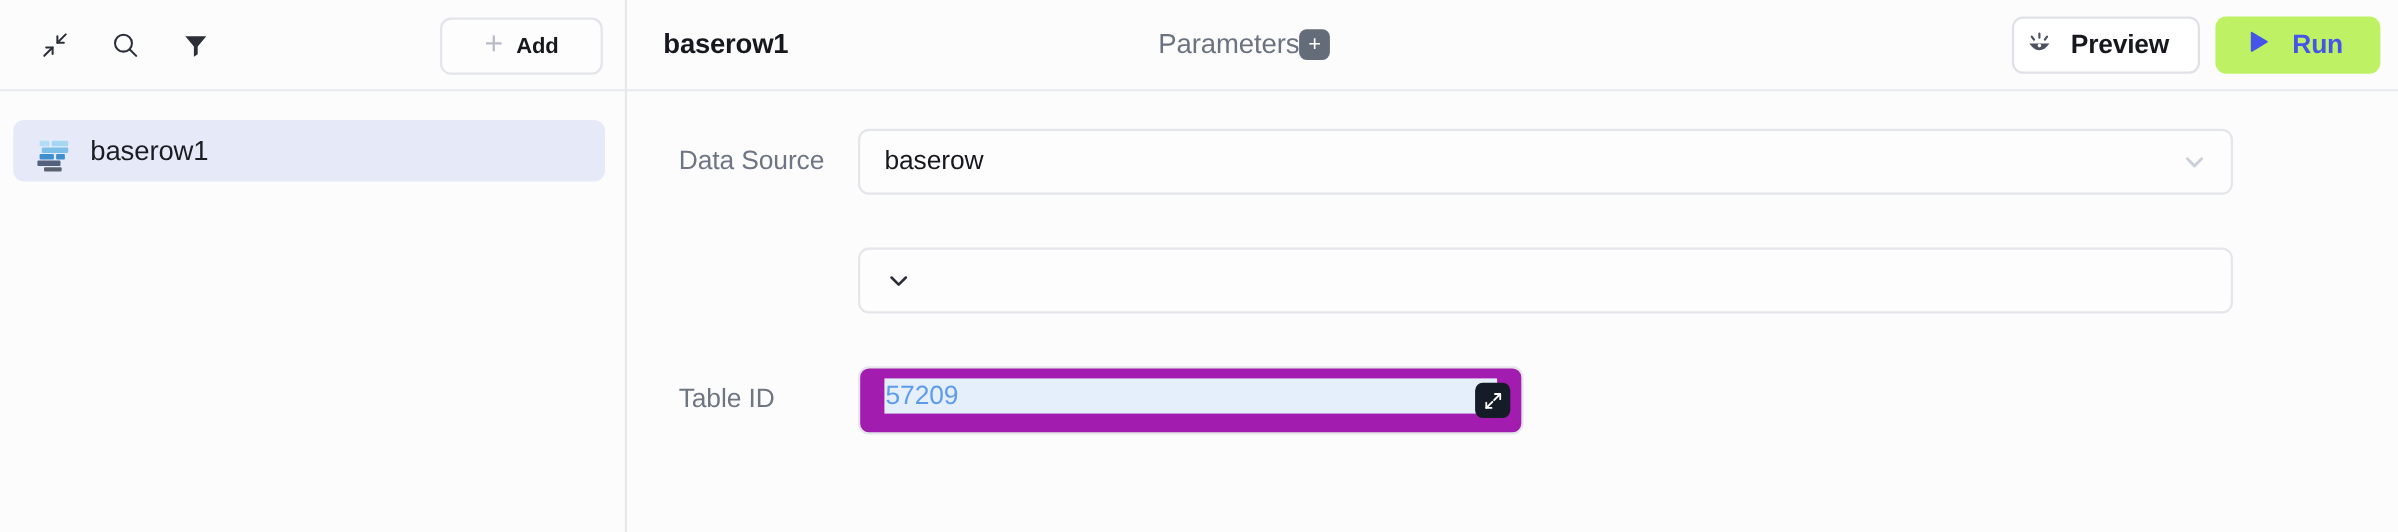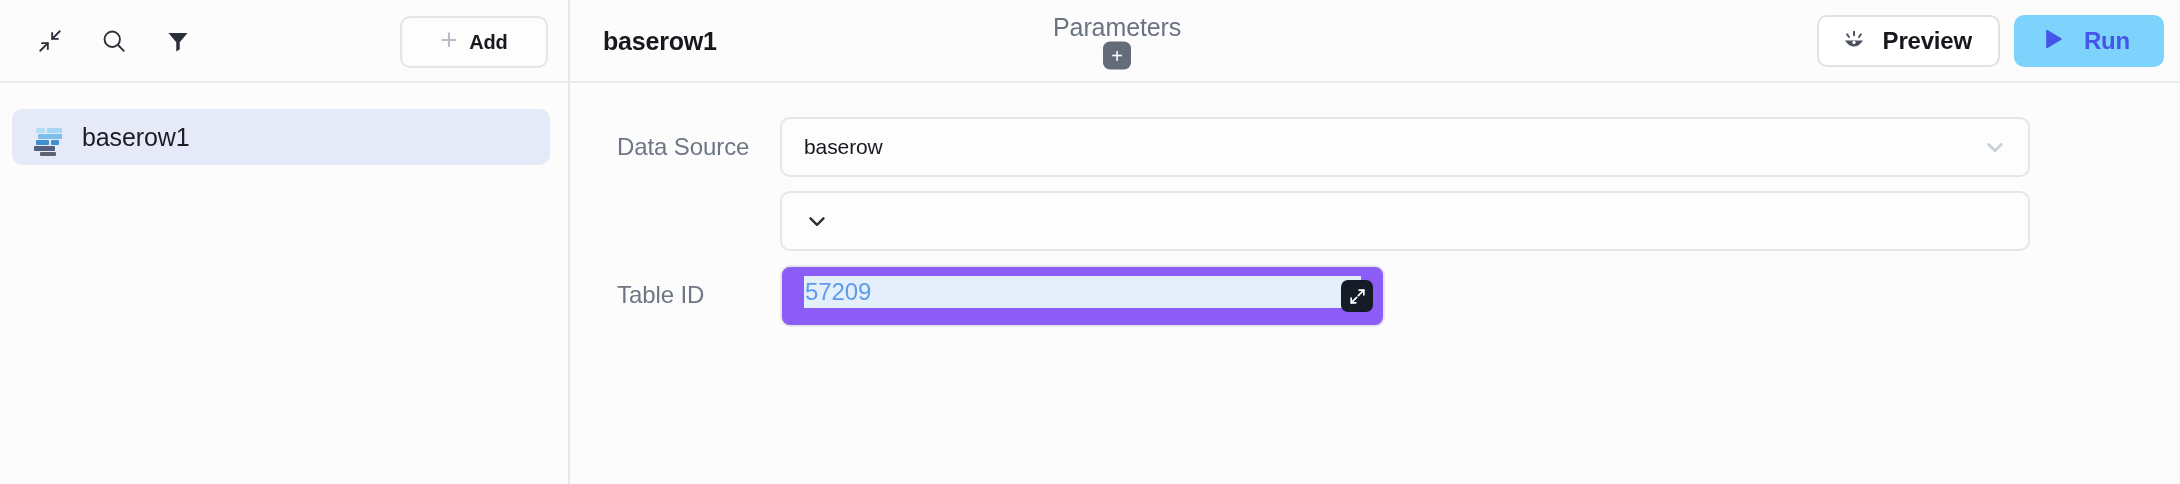--- a/index.html
+++ b/index.html
@@ -145,21 +145,20 @@
     letter-spacing: -0.2px;
   }
   .parameters-group {
     position: absolute;
     left: 483px;
     top: 50%;
     transform: translateY(-50%);
     display: flex;
     align-items: center;
     gap: 0;
-    flex-direction: column;
   }
   .parameters-label {
     font-size: 25px;
     color: #6b7280;
     letter-spacing: -0.1px;
   }
   .param-add-btn {
     width: 28px;
     height: 28px;
     border-radius: 7px;
@@ -177,40 +176,40 @@
     position: absolute;
     right: 16px;
     top: 50%;
     transform: translateY(-50%);
     display: flex;
     align-items: center;
     gap: 14px;
   }
   .preview-button {
     height: 52px;
-    padding: 0 26px 0 22px;
+    padding: 0 26px 0 10px;
     background: #ffffff;
     border: 2px solid #dfe1e6;
     border-radius: 10px;
     display: flex;
     align-items: center;
     gap: 16px;
     cursor: pointer;
     box-sizing: border-box;
   }
   .preview-label {
     font-size: 24px;
     font-weight: bold;
     color: #16181d;
     letter-spacing: -0.2px;
   }
   .run-button {
     height: 52px;
     padding: 0 34px 0 26px;
-    background: #7dd3fc;
+    background: #bef264;
     border-radius: 10px;
     display: flex;
     align-items: center;
     gap: 18px;
     cursor: pointer;
     box-sizing: border-box;
   }
   .run-label {
     font-size: 24px;
     font-weight: bold;
@@ -220,21 +219,21 @@
 
   
   .form-area {
     position: relative;
     padding-top: 34px;
   }
   .form-row {
     position: relative;
     display: flex;
     align-items: flex-start;
-    height: 74px;
+    height: 108px;
   }
   .form-label {
     position: absolute;
     left: 47px;
     top: 16px;
     width: 260px;
     font-size: 24px;
     color: #6e7684;
     letter-spacing: -0.1px;
     line-height: 1.2;
@@ -249,36 +248,36 @@
     border: 2px solid #e4e6ea;
     border-radius: 10px;
     box-sizing: border-box;
     display: flex;
     align-items: center;
     padding: 0 20px 0 22px;
     cursor: pointer;
   }
   .select-value {
     flex: 1 1 auto;
-    font-size: 21px;
+    font-size: 24px;
     color: #16181d;
     letter-spacing: -0.1px;
   }
   .chev {
     flex: 0 0 auto;
     display: flex;
     align-items: center;
   }
   .code-control {
     position: absolute;
     left: 210px;
     top: 0;
     width: 605px;
     height: 62px;
-    background: #8b5cf6;
+    background: #a21caf;
     border: 2px solid #e4e6ea;
     border-radius: 10px;
     box-sizing: border-box;
     padding: 0 22px;
     display: flex;
     align-items: center;
     cursor: text;
   }
   .code-value {
     flex: 1 1 auto;

